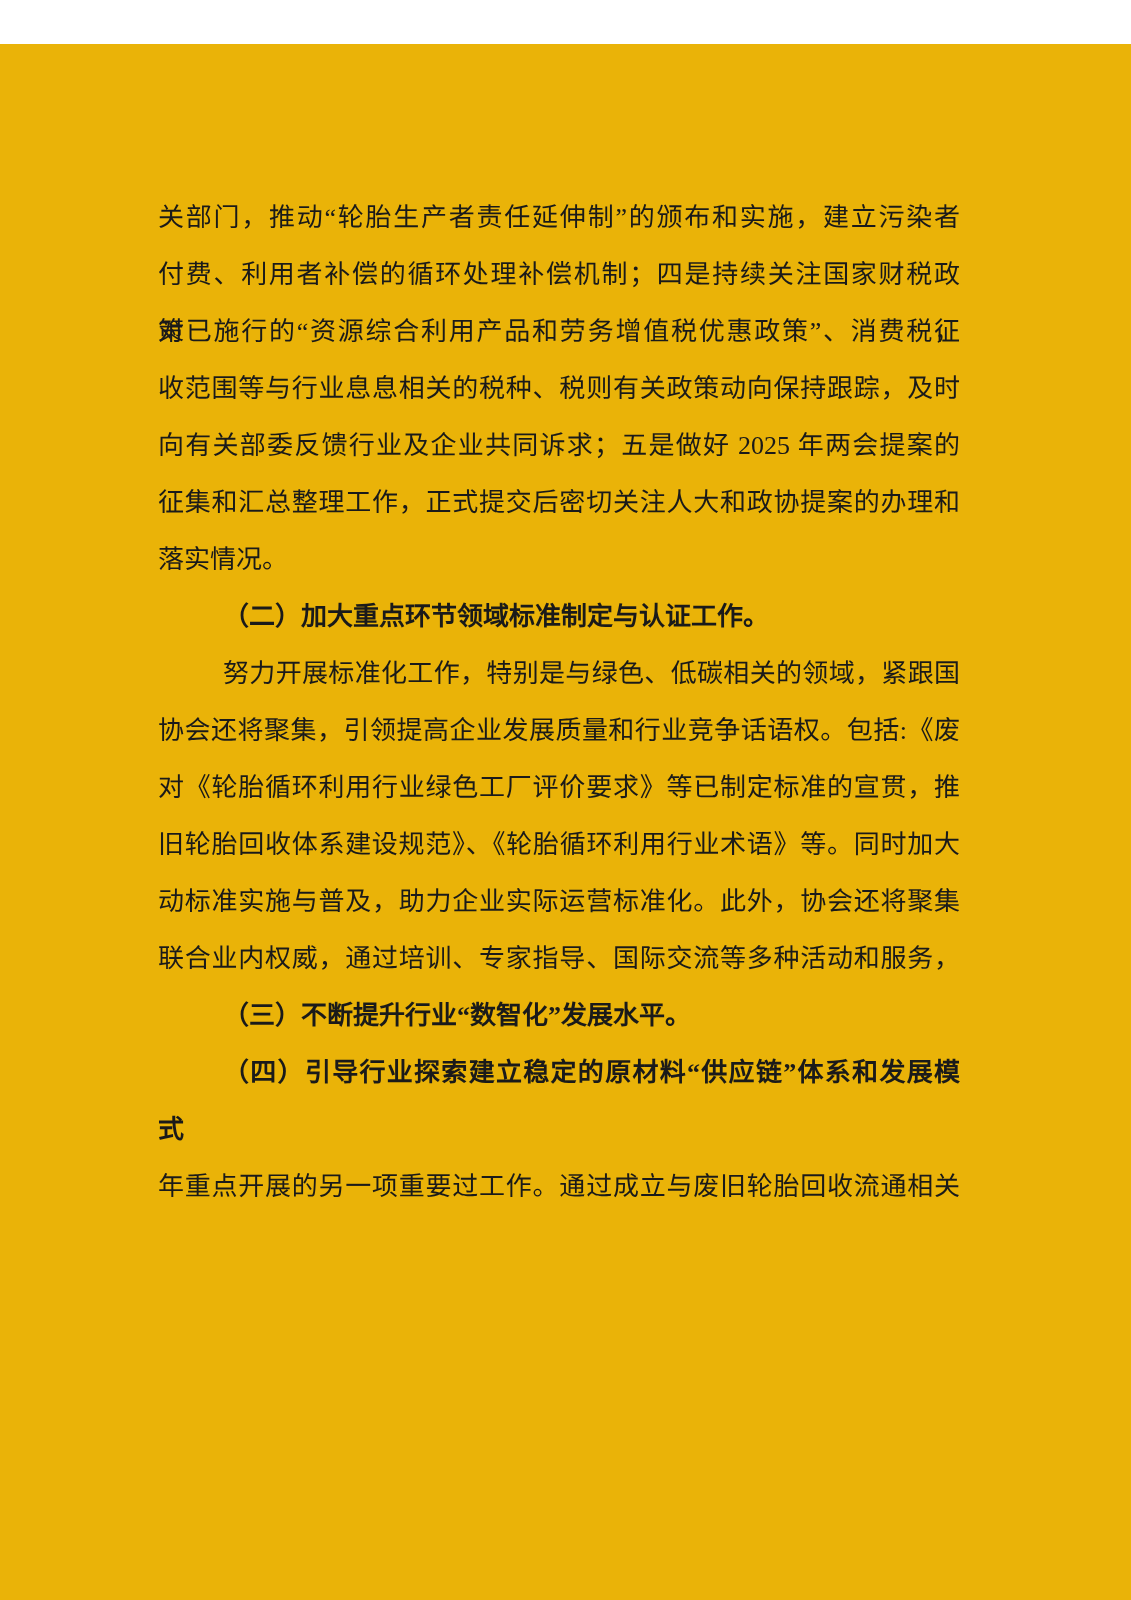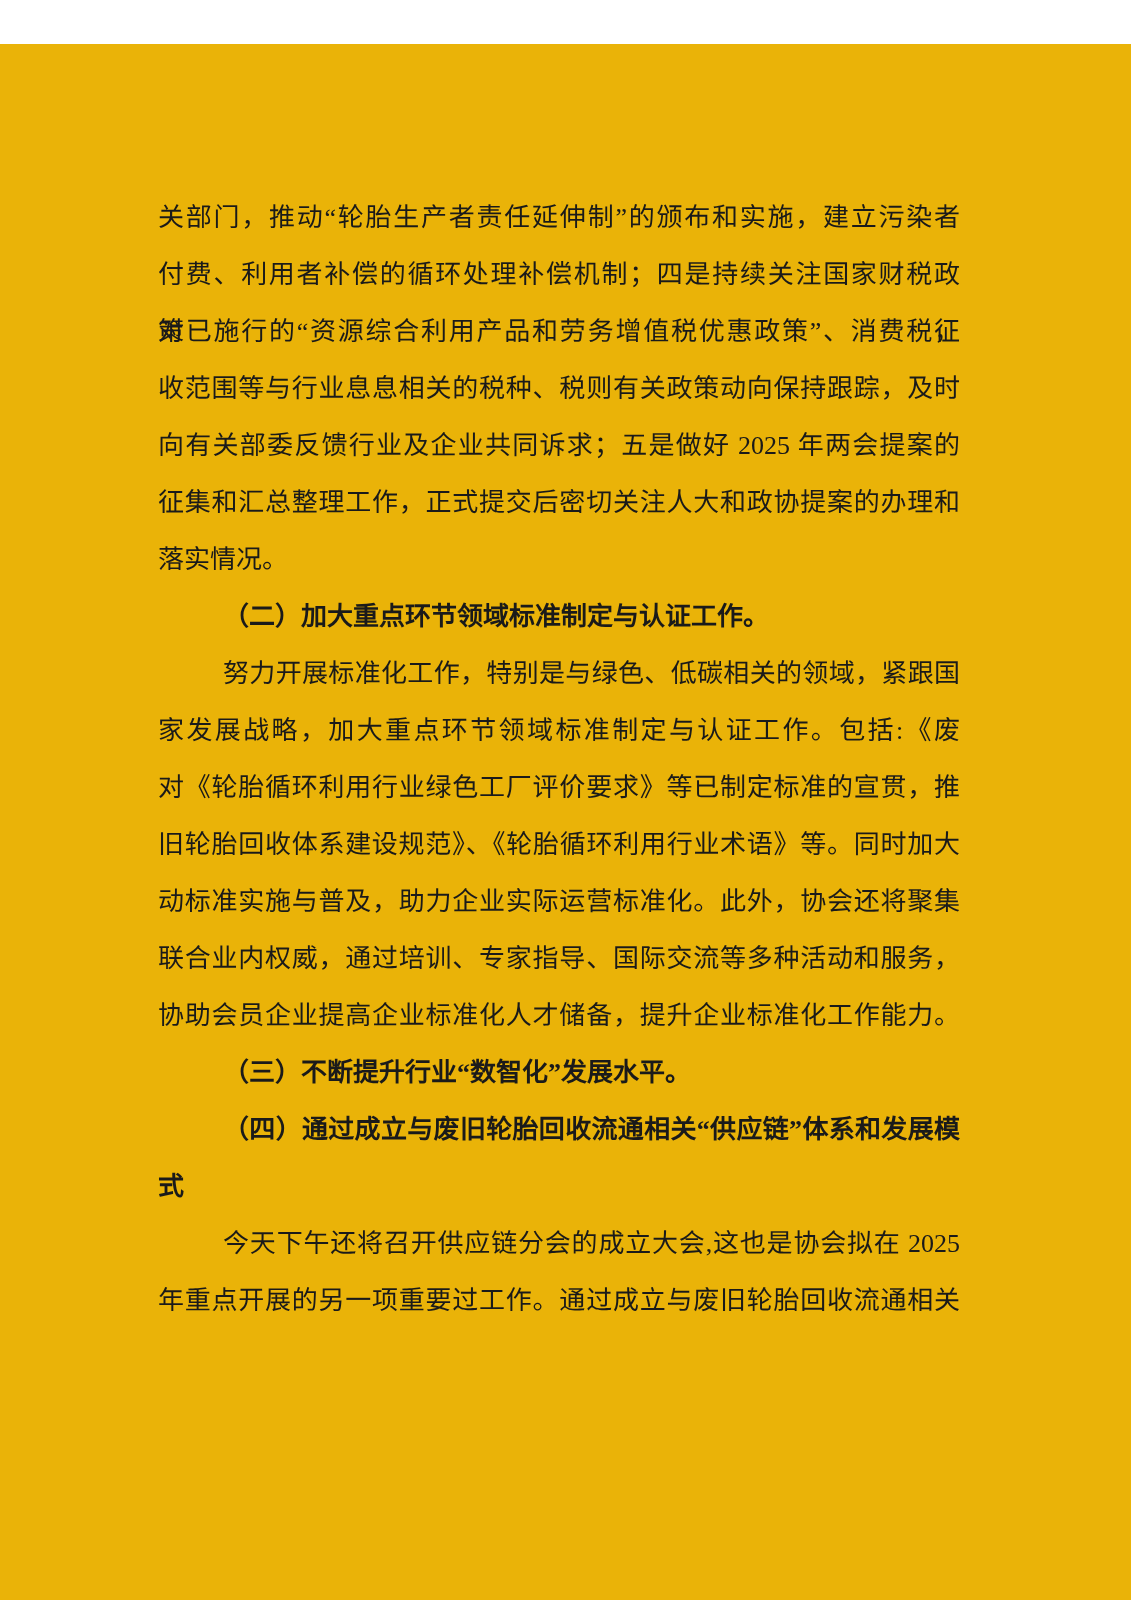--- a/index.html
+++ b/index.html
@@ -52,25 +52,23 @@
   <div class="text-block">
       <div class="line justify">关部门，推动“轮胎生产者责任延伸制”的颁布和实施，建立污染者</div>
       <div class="line justify">付费、利用者补偿的循环处理补偿机制；四是持续关注国家财税政策，</div>
       <div class="line justify">对已施行的“资源综合利用产品和劳务增值税优惠政策”、消费税征</div>
       <div class="line justify">收范围等与行业息息相关的税种、税则有关政策动向保持跟踪，及时</div>
       <div class="line justify">向有关部委反馈行业及企业共同诉求；五是做好 2025 年两会提案的</div>
       <div class="line justify">征集和汇总整理工作，正式提交后密切关注人大和政协提案的办理和</div>
       <div class="line left">落实情况。</div>
       <div class="line left indent bold">（二）加大重点环节领域标准制定与认证工作。</div>
       <div class="line justify indent">努力开展标准化工作，特别是与绿色、低碳相关的领域，紧跟国</div>
-      <div class="line justify">家发展战略，加大重点环节领域标准制定与认证工作。包括:《废</div>
+      <div class="line justify">协会还将聚集，引领提高企业发展质量和行业竞争话语权。包括:《废</div>
       <div class="line justify">对《轮胎循环利用行业绿色工厂评价要求》等已制定标准的宣贯，推</div>
       <div class="line justify">旧轮胎回收体系建设规范》、《轮胎循环利用行业术语》等。同时加大</div>
       <div class="line justify">动标准实施与普及，助力企业实际运营标准化。此外，协会还将聚集</div>
       <div class="line justify">联合业内权威，通过培训、专家指导、国际交流等多种活动和服务，</div>
-      <div class="line justify">协助会员企业提高企业标准化人才储备，提升企业标准化工作能力。</div>
       <div class="line left indent bold">（三）不断提升行业“数智化”发展水平。</div>
-      <div class="line justify indent bold">（四）通过成立与废旧轮胎回收流通相关“供应链”体系和发展模</div>
+      <div class="line justify indent bold">（四）引导行业探索建立稳定的原材料“供应链”体系和发展模</div>
       <div class="line left bold">式</div>
-      <div class="line justify indent">今天下午还将召开供应链分会的成立大会,这也是协会拟在 2025</div>
       <div class="line justify">年重点开展的另一项重要过工作。通过成立与废旧轮胎回收流通相关</div>
     </div>
 </div>
 
 </body></html>

